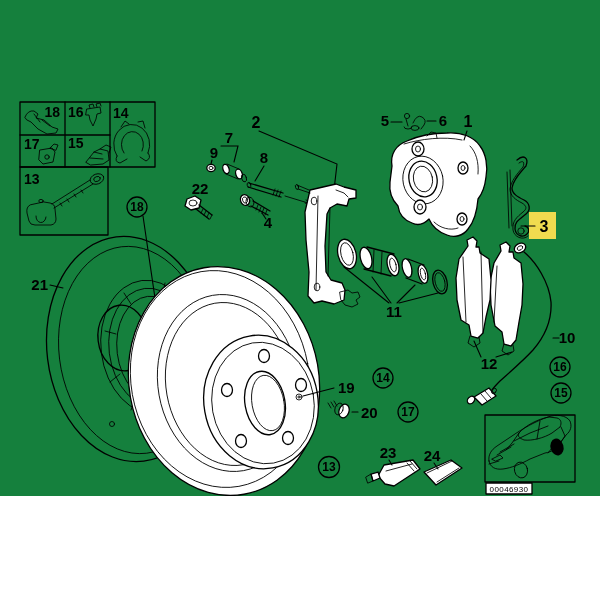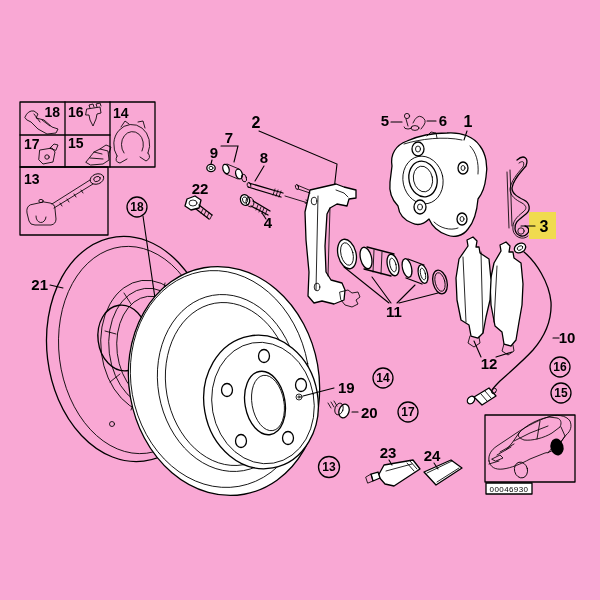--- a/index.html
+++ b/index.html
@@ -1,16 +1,16 @@
 <!DOCTYPE html>
 <html><head>
 <meta charset="utf-8">
 <style>
   html,body{margin:0;padding:0;background:#fff;}
-  .stage{position:relative;width:600px;height:600px;background:#f9a8d4;overflow:hidden;
+  .stage{position:relative;width:600px;height:496px;background:#15803d;overflow:hidden;
          font-family:"Liberation Sans",sans-serif;}
   svg{position:absolute;inset:0;}
   .ln{fill:none;stroke:#000;stroke-width:1.3;stroke-linecap:round;stroke-linejoin:round;}
   .lnw{fill:#fff;stroke:#000;stroke-width:1.3;stroke-linecap:round;stroke-linejoin:round;}
   .thin{fill:none;stroke:#000;stroke-width:0.85;stroke-linecap:round;}
   .lead{fill:none;stroke:#000;stroke-width:1.1;stroke-linecap:round;}
   .lbl{font:bold 15px "Liberation Sans",sans-serif;fill:#000;}
   .lbl-lg{font:bold 16px "Liberation Sans",sans-serif;fill:#000;}
   .lbl-sm{font:bold 14px "Liberation Sans",sans-serif;fill:#000;}
   .clbl{font:bold 12px "Liberation Sans",sans-serif;fill:#000;}

